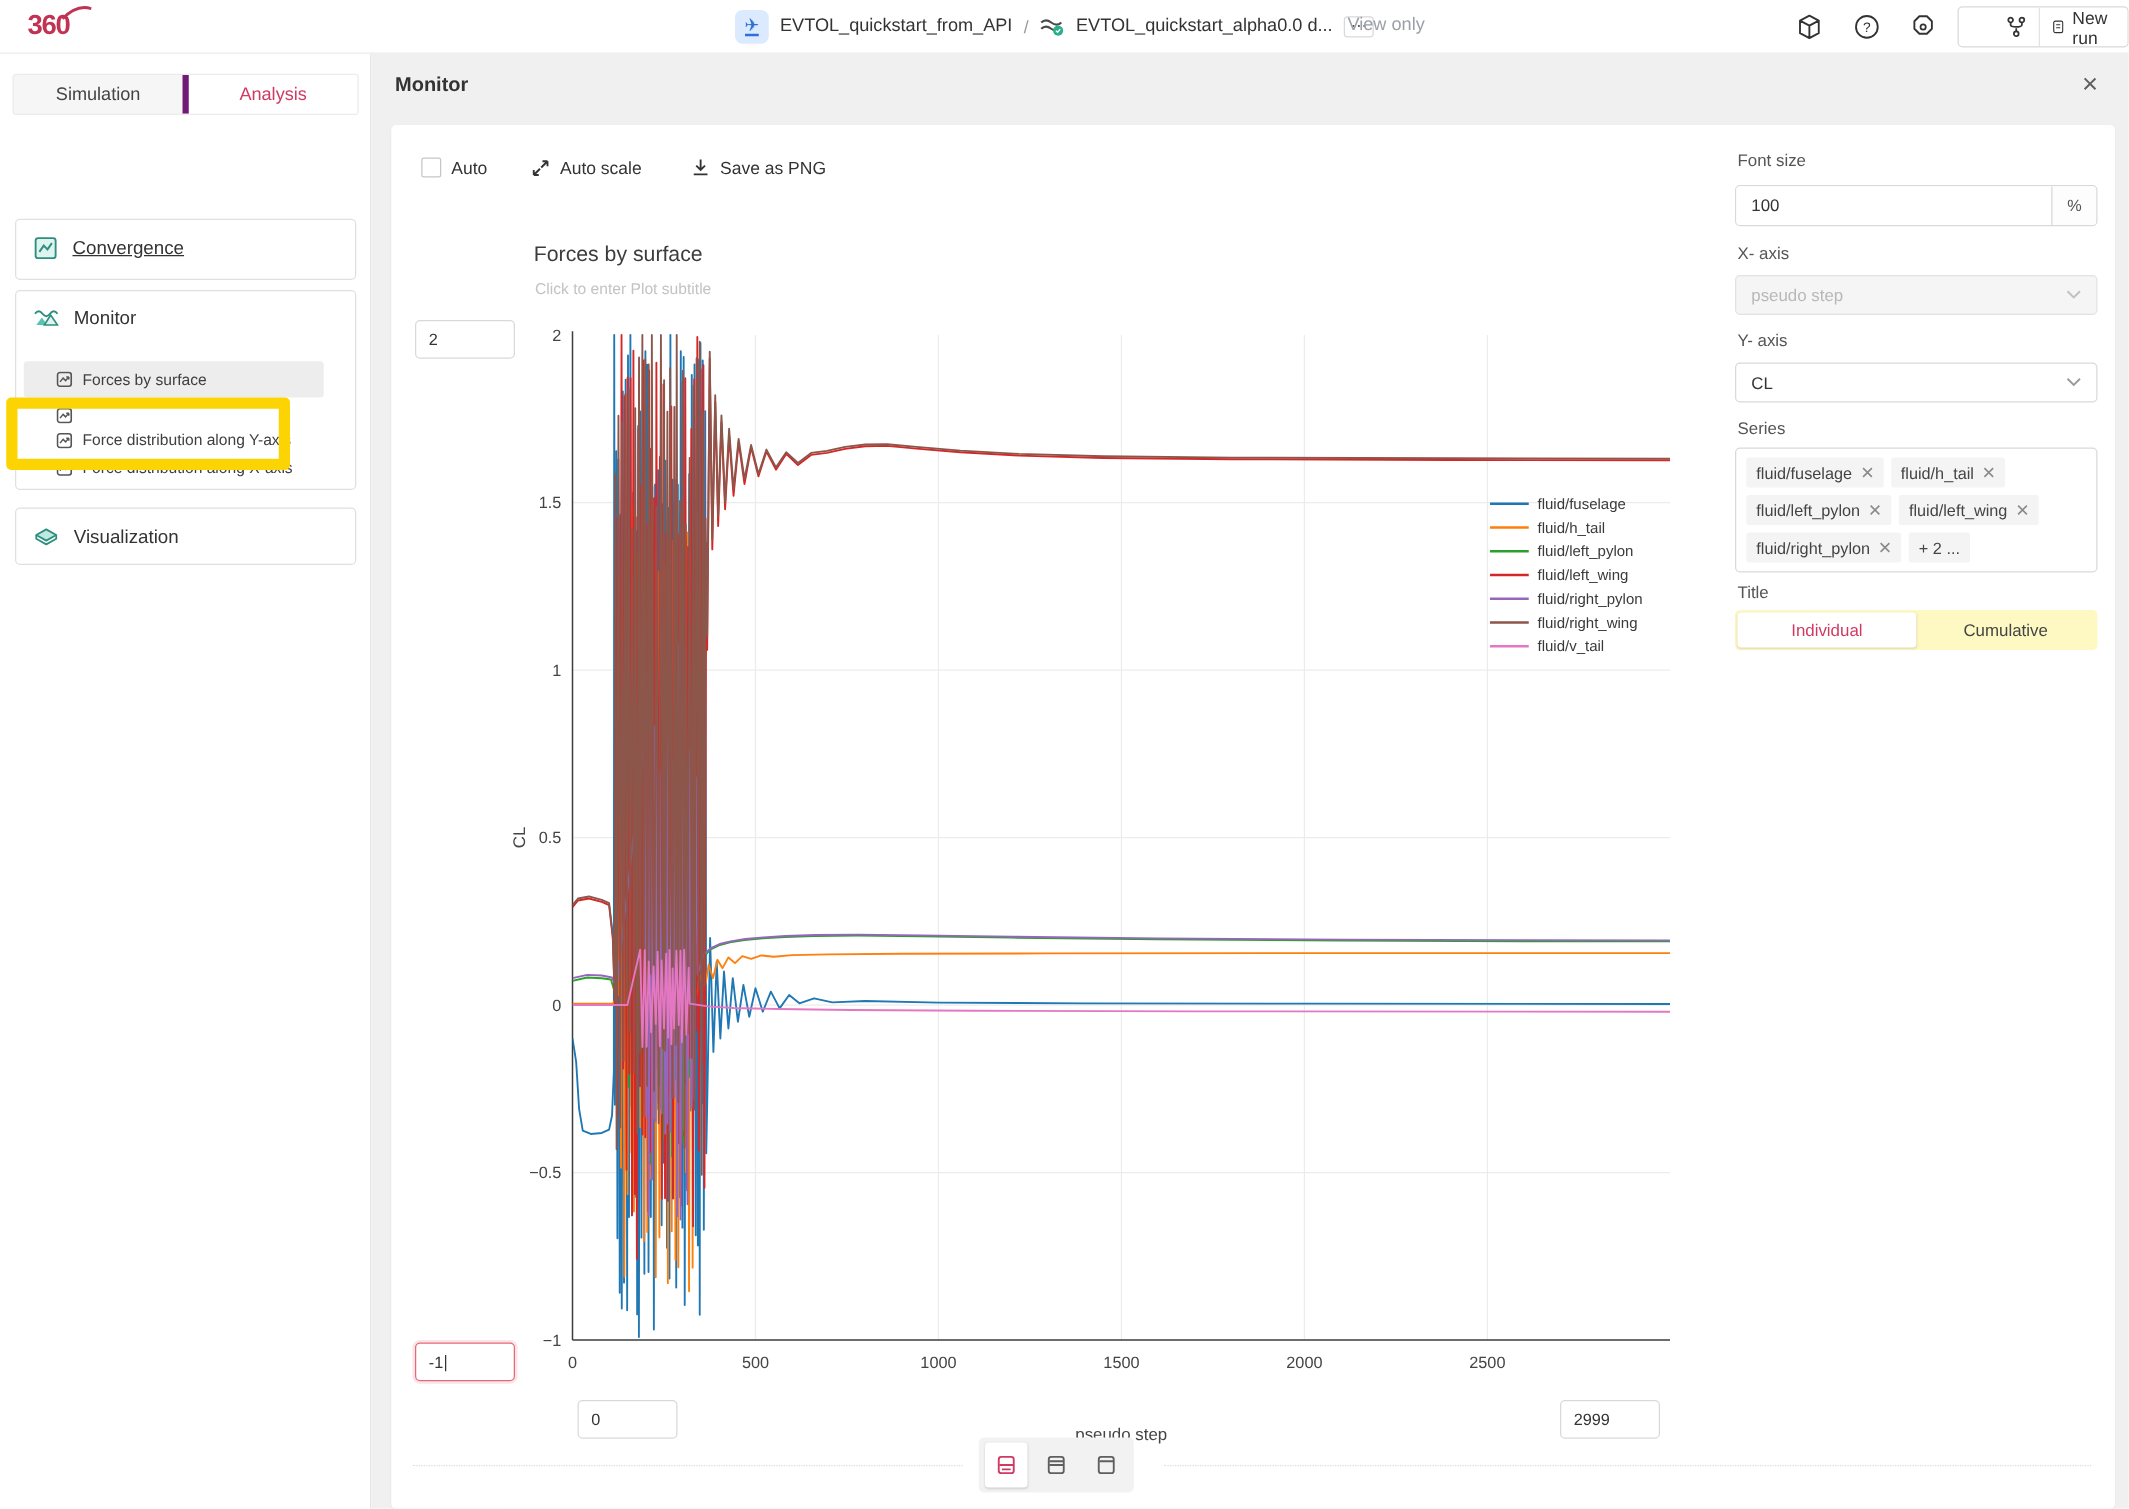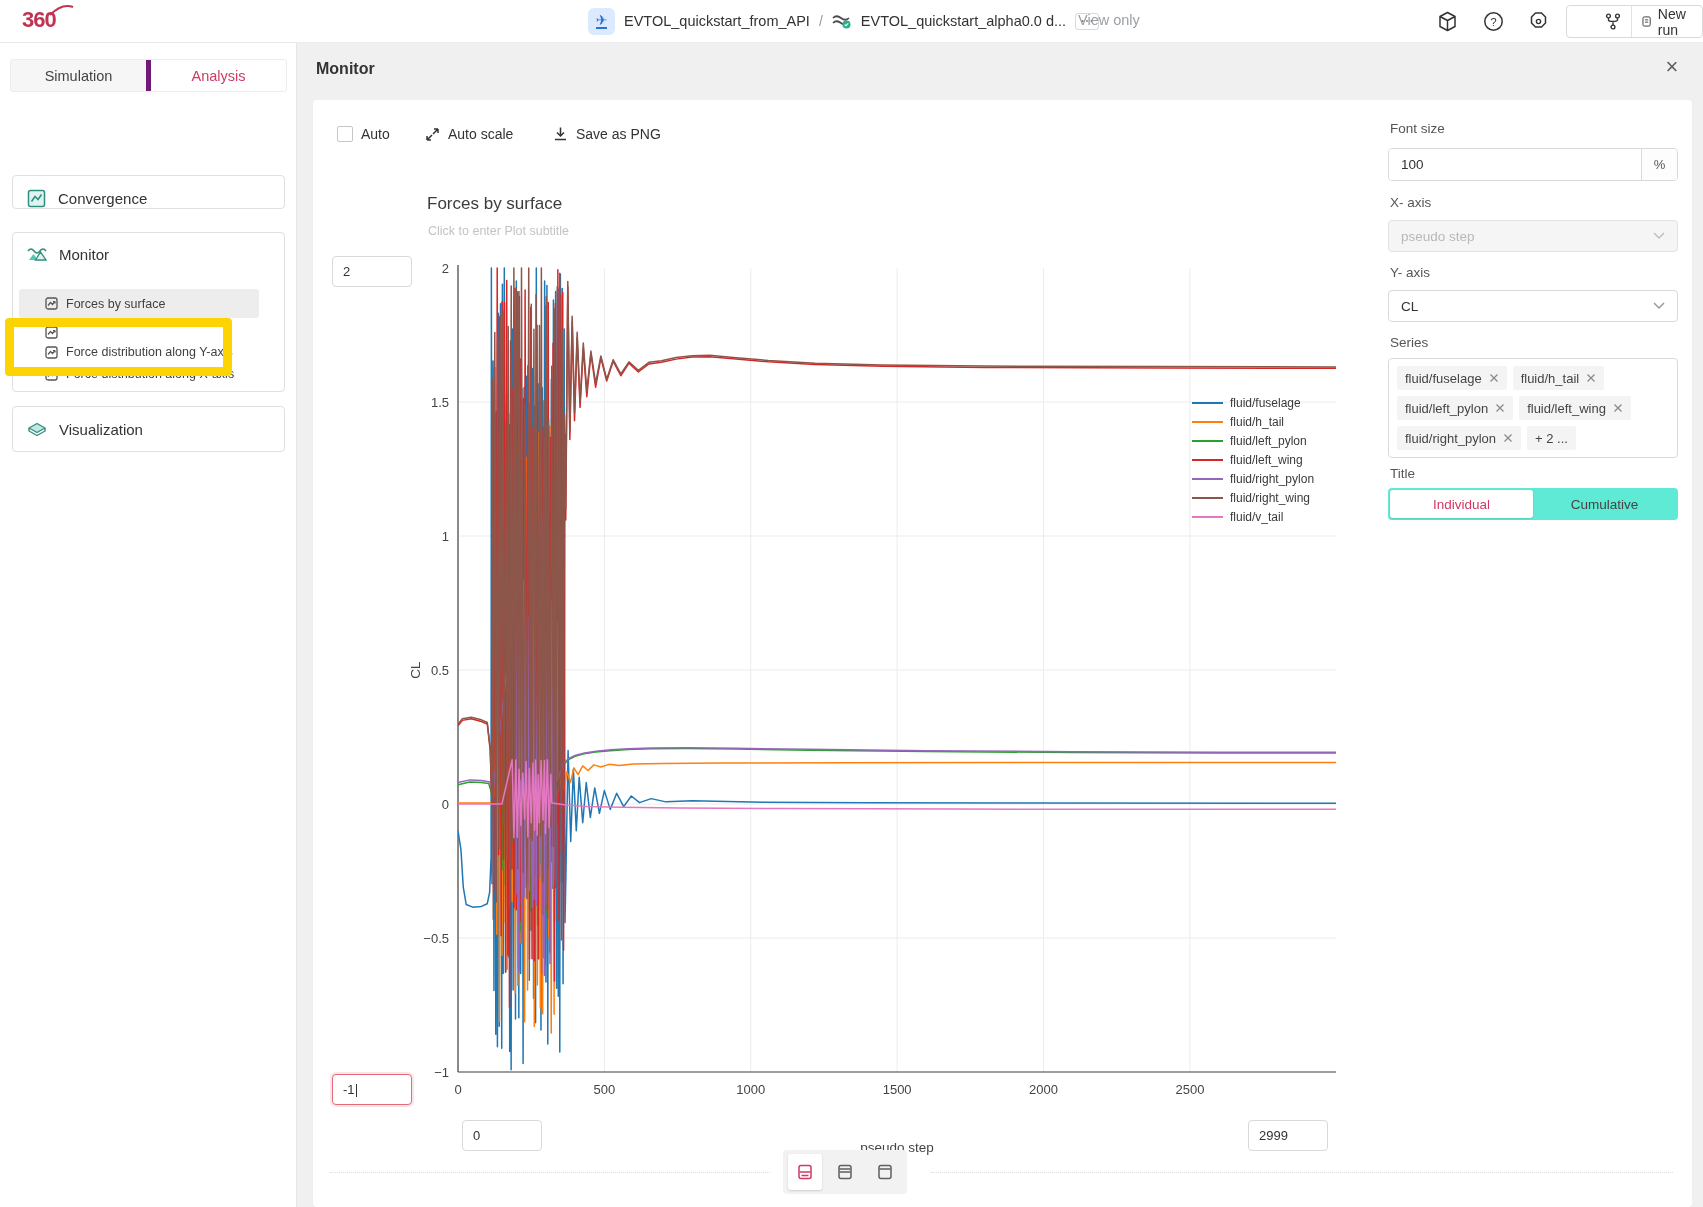--- a/index.html
+++ b/index.html
@@ -68,21 +68,21 @@
   .cfg-label { position:absolute; left:1077px; font-size:13.5px; color:#555; }
   .cfg-input-group { position:absolute; left:1075px; top:48px; width:290px; height:33px; border:1px solid #d9d9d9; border-radius:4px; display:flex; overflow:hidden; background:#fff; }
   .cfg-input { flex:1; border:none; outline:none; padding:0 12px; font-size:13.5px; color:#333; font-family:"Liberation Sans",sans-serif; }
   .cfg-addon { width:36px; border-left:1px solid #d9d9d9; display:flex; align-items:center; justify-content:center; font-size:13px; color:#555; background:#fdfdfd; }
   .cfg-select { position:absolute; left:1075px; width:290px; height:32px; border:1px solid #d9d9d9; border-radius:4px; background:#fff; display:flex; align-items:center; padding:0 12px; font-size:13.5px; color:#333; cursor:pointer; }
   .cfg-select.disabled { background:#f5f5f5; border-color:#e2e2e2; color:#b8b8b8; cursor:default; }
   .cfg-select .chev { margin-left:auto; }
   .series-box { position:absolute; left:1075px; top:258px; width:290px; min-height:90px; border:1px solid #d9d9d9; border-radius:4px; padding:7px 8px; display:flex; flex-wrap:wrap; gap:6px; align-content:flex-start; background:#fff; }
   .chip { height:24px; background:#f4f4f4; border-radius:2px; display:flex; align-items:center; padding:0 8px; font-size:13px; color:#444; cursor:default; }
   .chip svg { margin-left:7px; cursor:pointer; }
-  .seg-ctl { position:absolute; left:1075px; top:388px; width:290px; height:32px; background:#5eead4; border-radius:4px; padding:2px; display:flex; }
+  .seg-ctl { position:absolute; left:1075px; top:388px; width:290px; height:32px; background:#fef9c3; border-radius:4px; padding:2px; display:flex; }
   .seg { flex:1; display:flex; align-items:center; justify-content:center; font-size:13.5px; color:#444; border-radius:3px; cursor:pointer; }
   .seg.active { background:#fff; color:#cf3963; box-shadow:0 1px 2px rgba(0,0,0,.12); }
 
   svg text { font-family:"Liberation Sans",sans-serif; }
   .caret { display:inline-block; width:1px; height:13px; background:#333; vertical-align:middle; margin-left:1px; }
 </style>
 </head>
 <body>
 
 <div class="topbar">
@@ -149,21 +149,21 @@
   </div>
 </div>
 
 <div class="sidebar">
   <div class="tabs">
     <div class="tab">Simulation</div>
     <div class="tab active">Analysis</div>
   </div>
 
 
-  <div class="side-card" style="top:132px;height:34px;">
+  <div class="side-card" style="top:132px;height:49px;text-decoration:underline;">
     <div class="card-head">
       <svg width="19" height="19" viewBox="0 0 19 19">
           <rect x="1.5" y="1.5" width="16" height="16" rx="2" fill="#dff4f0" stroke="#2f8f7f" stroke-width="1.5"></rect>
           <polyline points="4.5,12.5 8,7.5 11,10.5 14.5,5.5" stroke="#2f8f7f" stroke-width="1.6" fill="none"></polyline>
         </svg>
       <span>Convergence</span>
     </div>
   </div>
 
   <div class="side-card" style="top:189px;height:160px;">

